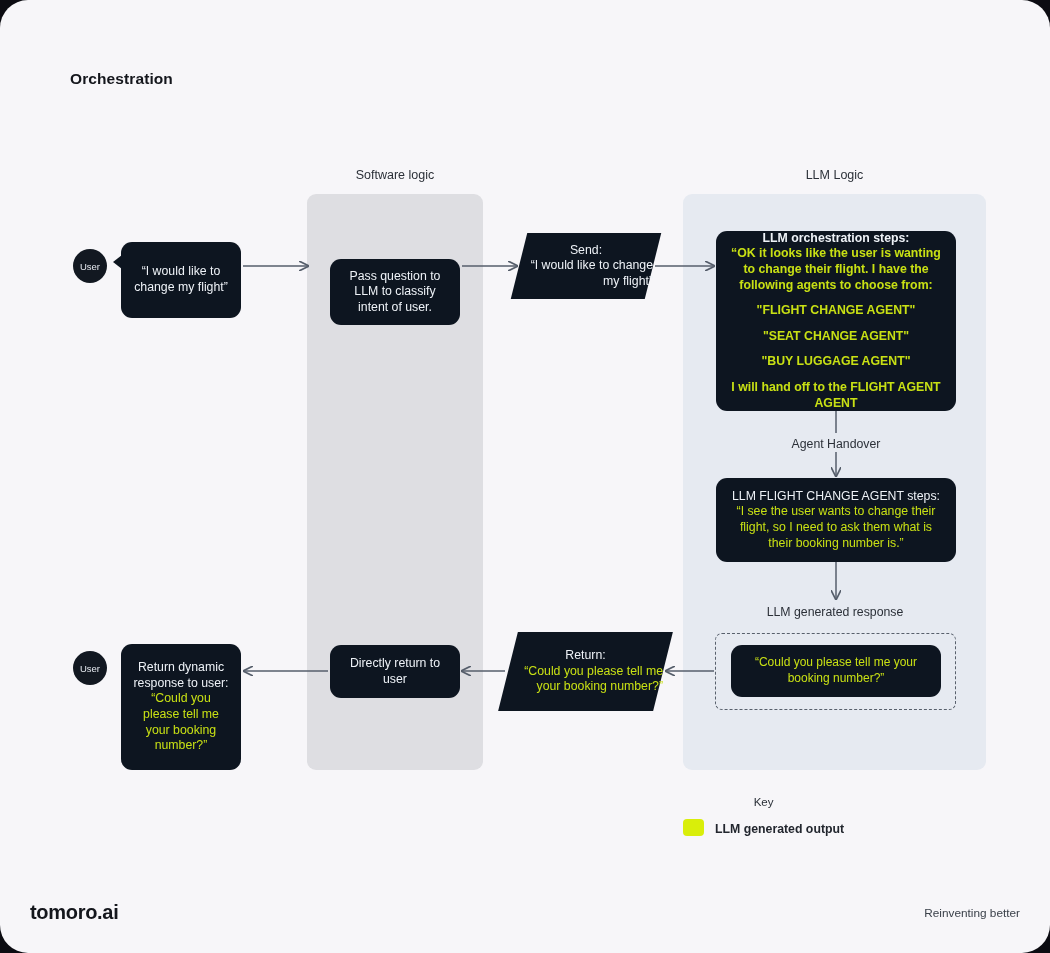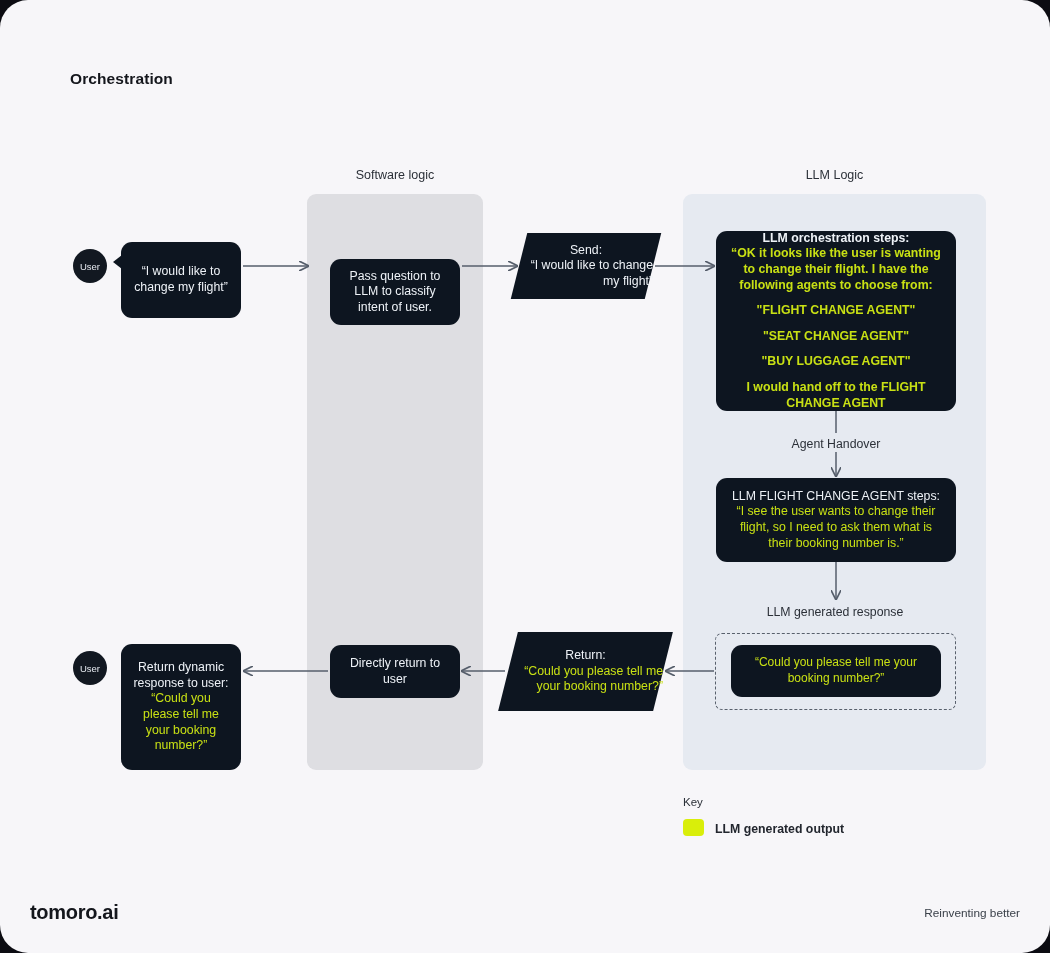--- a/index.html
+++ b/index.html
@@ -190,20 +190,21 @@
 
   
   .conn { position: absolute; overflow: visible; }
 
   
   #key-wrap { position: absolute; left: 683px; top: 796px; }
   #key-title {
     font-size: 11.5px;
     color: #2b3038;
     margin-bottom: 11px;
+    text-align: center;
   }
   #key-row { display: flex; align-items: flex-end; font-weight: bold; }
   #key-swatch {
     width: 21px; height: 17px;
     background: #d9ee0a;
     border-radius: 4px;
     margin-right: 11px;
   }
   #key-label { font-size: 12.3px; color: #22262e; }
 
@@ -278,21 +279,21 @@
   </div>
 
   <div class="node" id="box-orchestration">
     <span class="grp">
       <span class="white">LLM orchestration steps:</span><br>
       <span class="yellow">“OK it looks like the user is wanting to change their flight. I have the following agents to choose from:</span>
     </span>
     <span class="grp yellow">"FLIGHT CHANGE AGENT"</span>
     <span class="grp yellow">"SEAT CHANGE AGENT"</span>
     <span class="grp yellow">"BUY LUGGAGE AGENT"</span>
-    <span class="grp yellow">I would hand off to the FLIGHT CHANGE AGENT</span>
+    <span class="grp yellow">I will hand off to the FLIGHT AGENT AGENT</span>
   </div>
 
   <div class="caption" id="cap-handover">Agent Handover</div>
 
   <div class="node" id="box-flight-agent">
     <span class="white">LLM FLIGHT CHANGE AGENT steps:</span>
     <span class="yellow">“I see the user wants to change their flight, so I need to ask them what is their booking number is.”</span>
   </div>
 
   <div class="caption" id="cap-response">LLM generated response</div>

